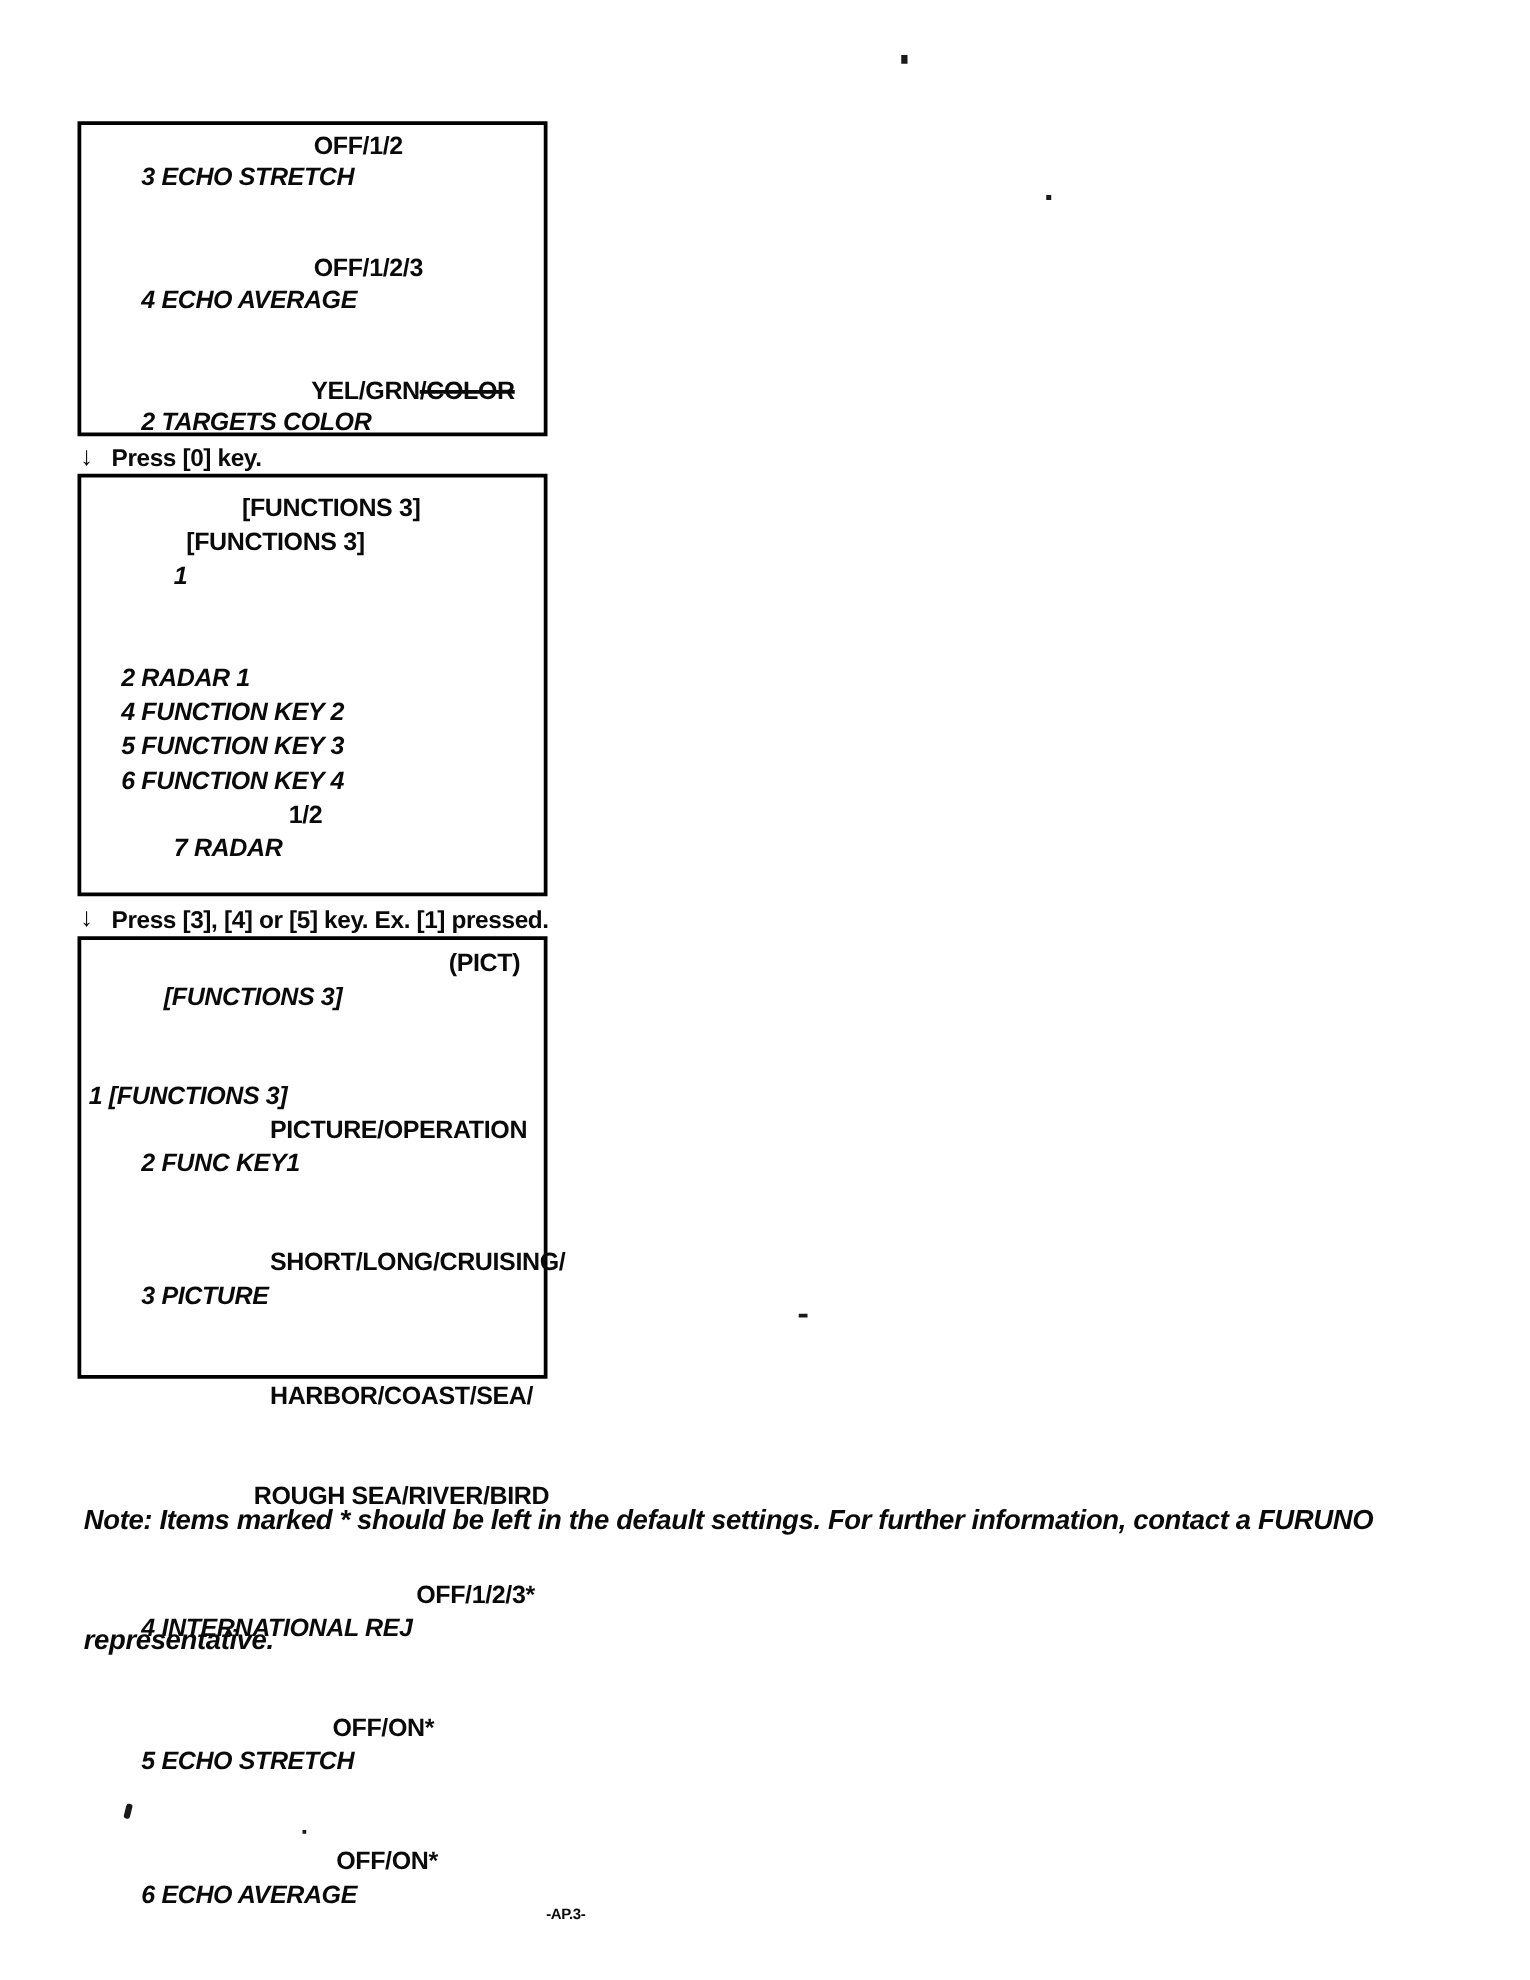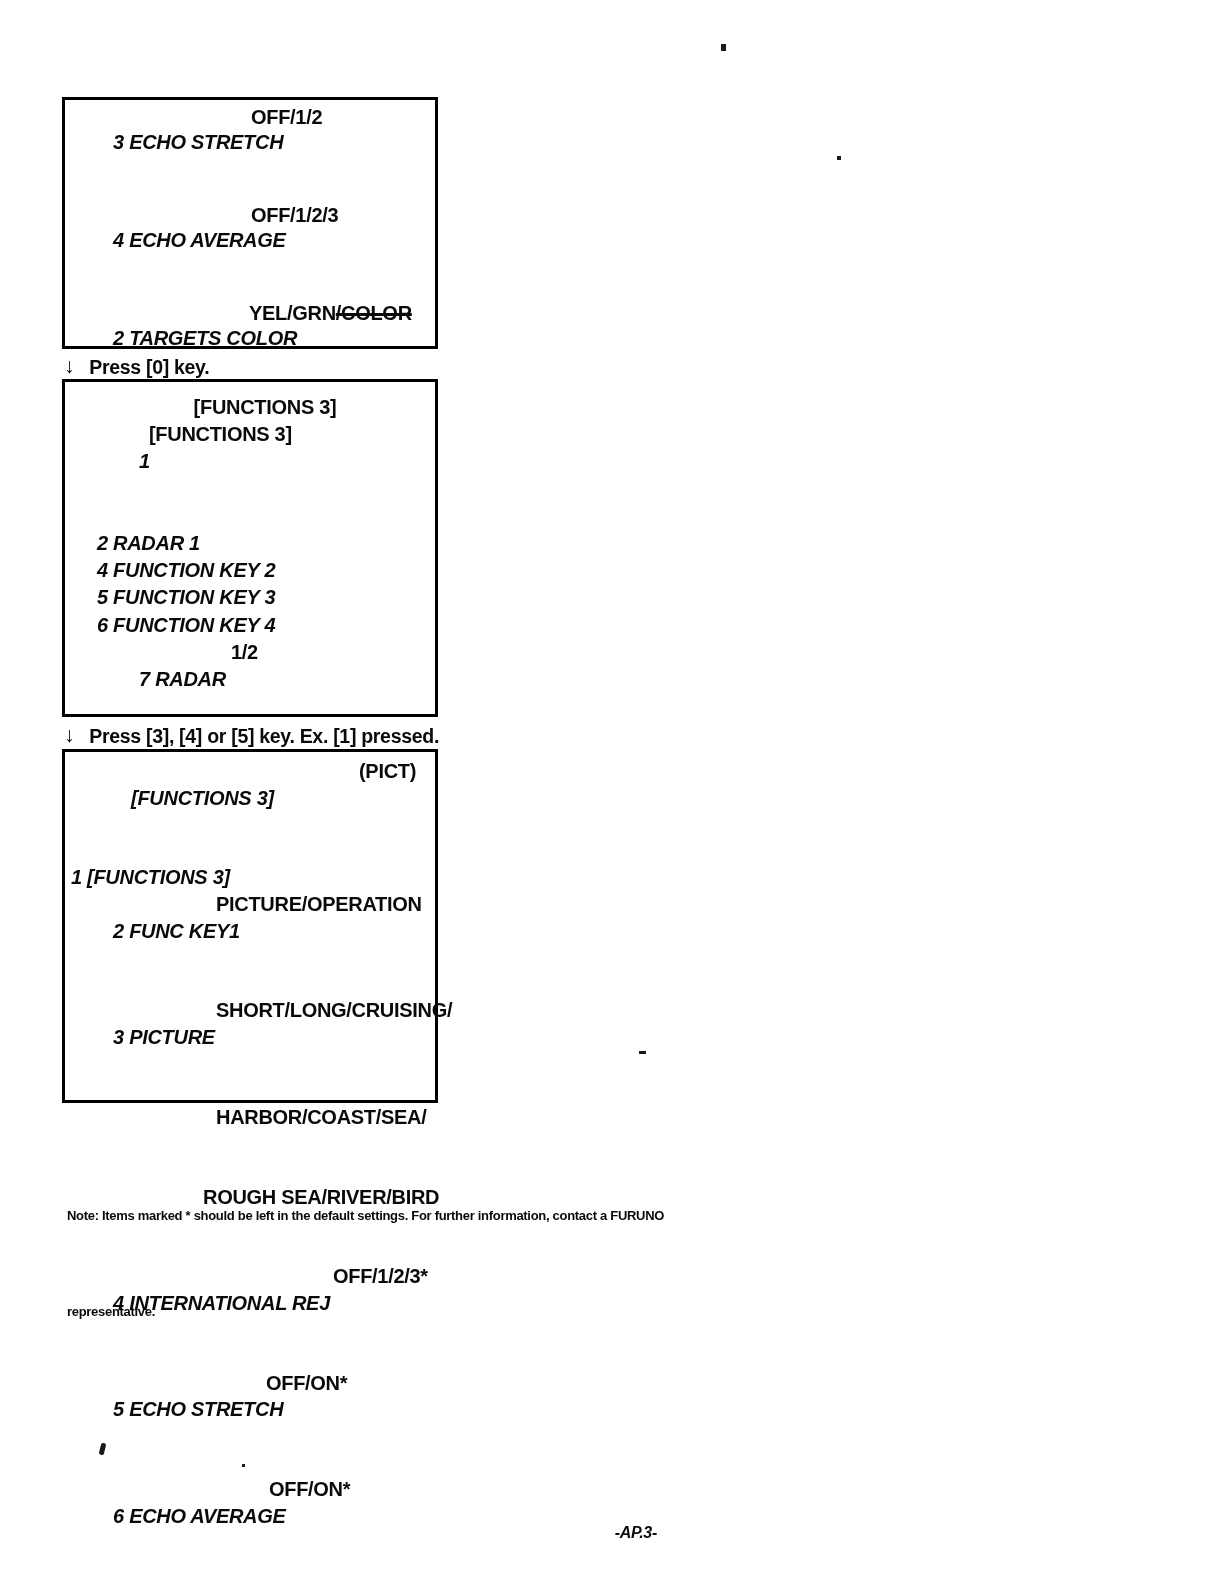--- a/index.html
+++ b/index.html
@@ -33,29 +33,29 @@
   .title-left { margin-left:18px; }
   .caption {
     position:absolute;
     display:flex; align-items:flex-start; gap:15px;
     font-size:19.5px;
     white-space:pre;
   }
   .caption .arrow { font-size:21px; line-height:20px; }
   .note {
     position:absolute;
-    font-size:13px;
+    font-size:22px;
     line-height:32px;
     white-space:pre;
+    font-style:italic;
   }
   .page-number {
     position:absolute;
-    width:220px; text-align:right;
-    font-size:16px;
-    font-style:italic;
+    width:220px; text-align:left;
+    font-size:12px;
   }
   .speck { position:absolute; background:#1a1a1a; }
 </style>
 </head>
 <body>
 
 <div class="page">
 
   <div class="menu-box box1" style="left:62px; top:97px; width:376px; height:252px;">
     <div class="menu-body">

